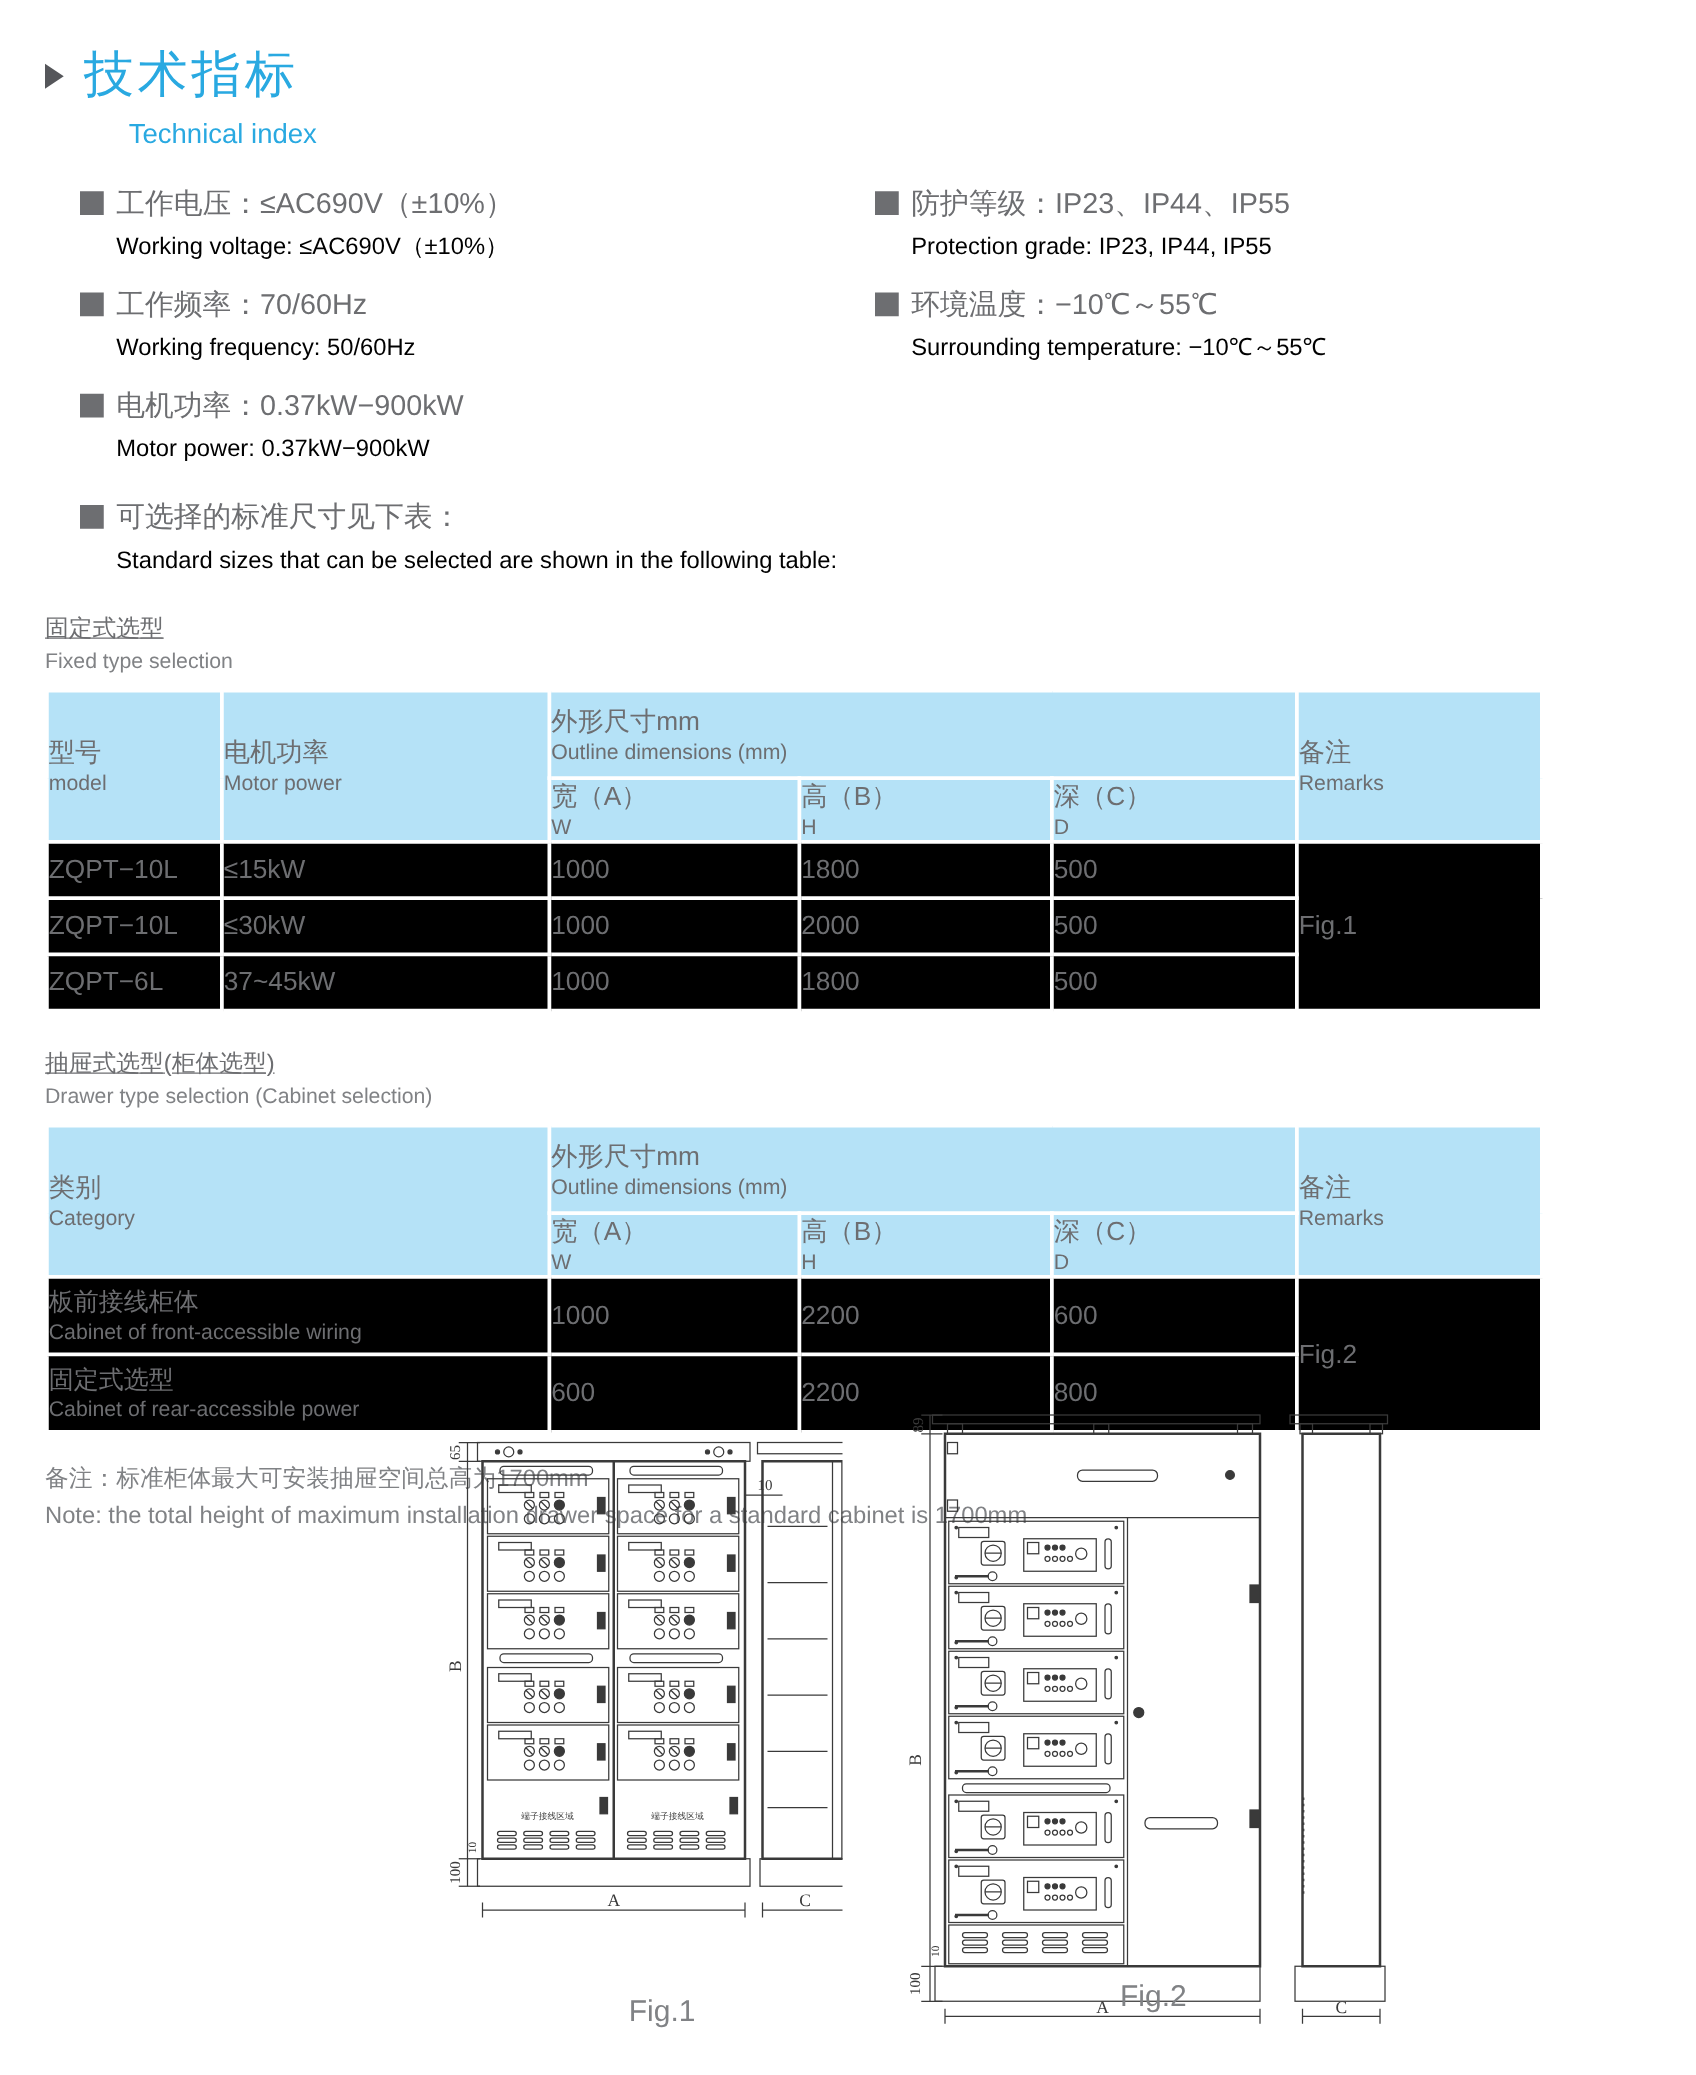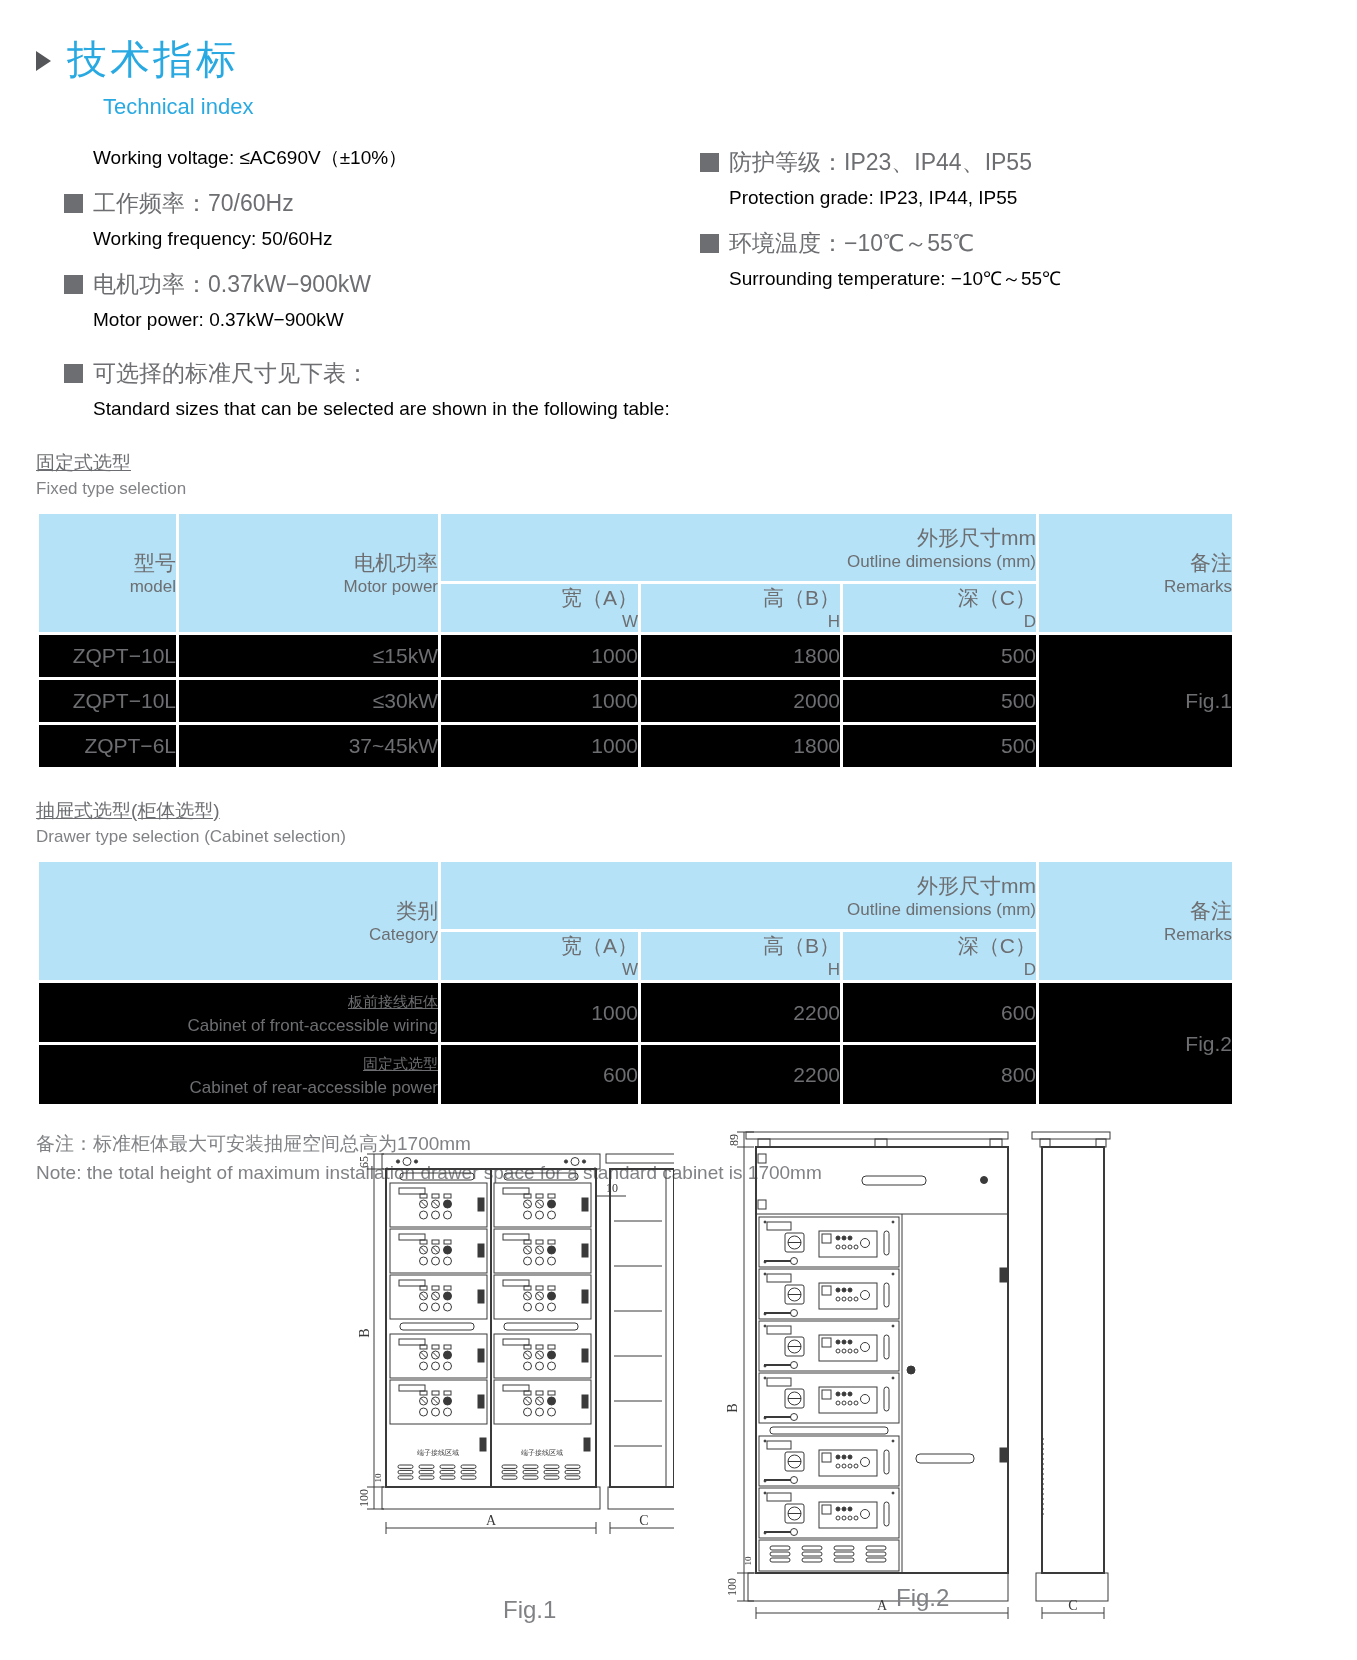--- a/index.html
+++ b/index.html
@@ -25,30 +25,30 @@
   .spec-cn { display:flex; align-items:center; font-size:23px; color:#6d6e71; height:40px; }
   .bullet { width:19px; height:19px; background:#6d6e71; margin-right:10px; flex:none; }
   .spec-en { font-size:19px; color:#000000; margin:3px 0 12px 29px; line-height:26px; }
   .spec-wide { margin:8px 0 0 64px; }
   
   .sec-label { margin:28px 0 0 36px; }
   .sl-cn { font-size:19px; color:#6d6e71; text-decoration:underline; }
   .sl-en { font-size:17px; color:#808285; margin-top:3px; }
   
   table { border-collapse:collapse; table-layout:fixed; width:1196px; margin:12px 0 0 36px; }
-  th, td { border:3px solid #ffffff; text-align:right; vertical-align:middle; padding:0; }
+  th, td { border:3px solid #ffffff; text-align:left; vertical-align:middle; padding:0; }
   th { background:#b5e2f7; font-weight:normal; }
   td { background:#000000; color:#6d6e71; font-size:21px; }
   .hcn { font-size:21px; color:#6d6e71; line-height:27px; }
   .hen { font-size:17px; color:#6d6e71; line-height:21px; }
   .t1 tr.h1 { height:70px; } .t1 tr.h2 { height:48px; }
   .t1 tbody tr { height:45px; }
   .t2 tr.h1 { height:70px; } .t2 tr.h2 { height:48px; }
   .t2 tbody tr { height:62px; }
-  .cat-cn { font-size:15px; line-height:26px;text-decoration:underline; }
+  .cat-cn { font-size:20px; line-height:26px; }
   .cat-en { font-size:17px; color:#6d6e71; line-height:21px; }
   
   .note { margin:22px 0 0 36px; }
   .note-cn { font-size:19px; color:#808285; line-height:29px; }
   .note-en { font-size:19px; color:#808285; line-height:29px; }
   
   .figs { position:absolute; left:0; top:1118px; width:1357px; height:542px; }
   #fig1svg { position:absolute; left:344px; top:20px; }
   #fig2svg { position:absolute; left:712px; top:0; }
   .figcap { position:absolute; font-size:24px; color:#808285; }
@@ -65,20 +65,24 @@
     <div class="title-row">
       <span class="tri"></span>
       <h1 class="title-cn">技术指标</h1>
     </div>
     <div class="title-en">Technical index</div>
   </div>
 
   <div class="specs">
     <div class="spec-col-left">
       <div class="spec-item">
+        <div class="spec-cn">
+            <span class="bullet"></span>
+            <span>工作电压：≤AC690V（±10%）</span>
+          </div>
         <div class="spec-en">Working voltage: ≤AC690V（±10%）</div>
       </div>
       <div class="spec-item">
         <div class="spec-cn">
             <span class="bullet"></span>
             <span>工作频率：70/60Hz</span>
           </div>
         <div class="spec-en">Working frequency: 50/60Hz</div>
       </div>
       <div class="spec-item">

